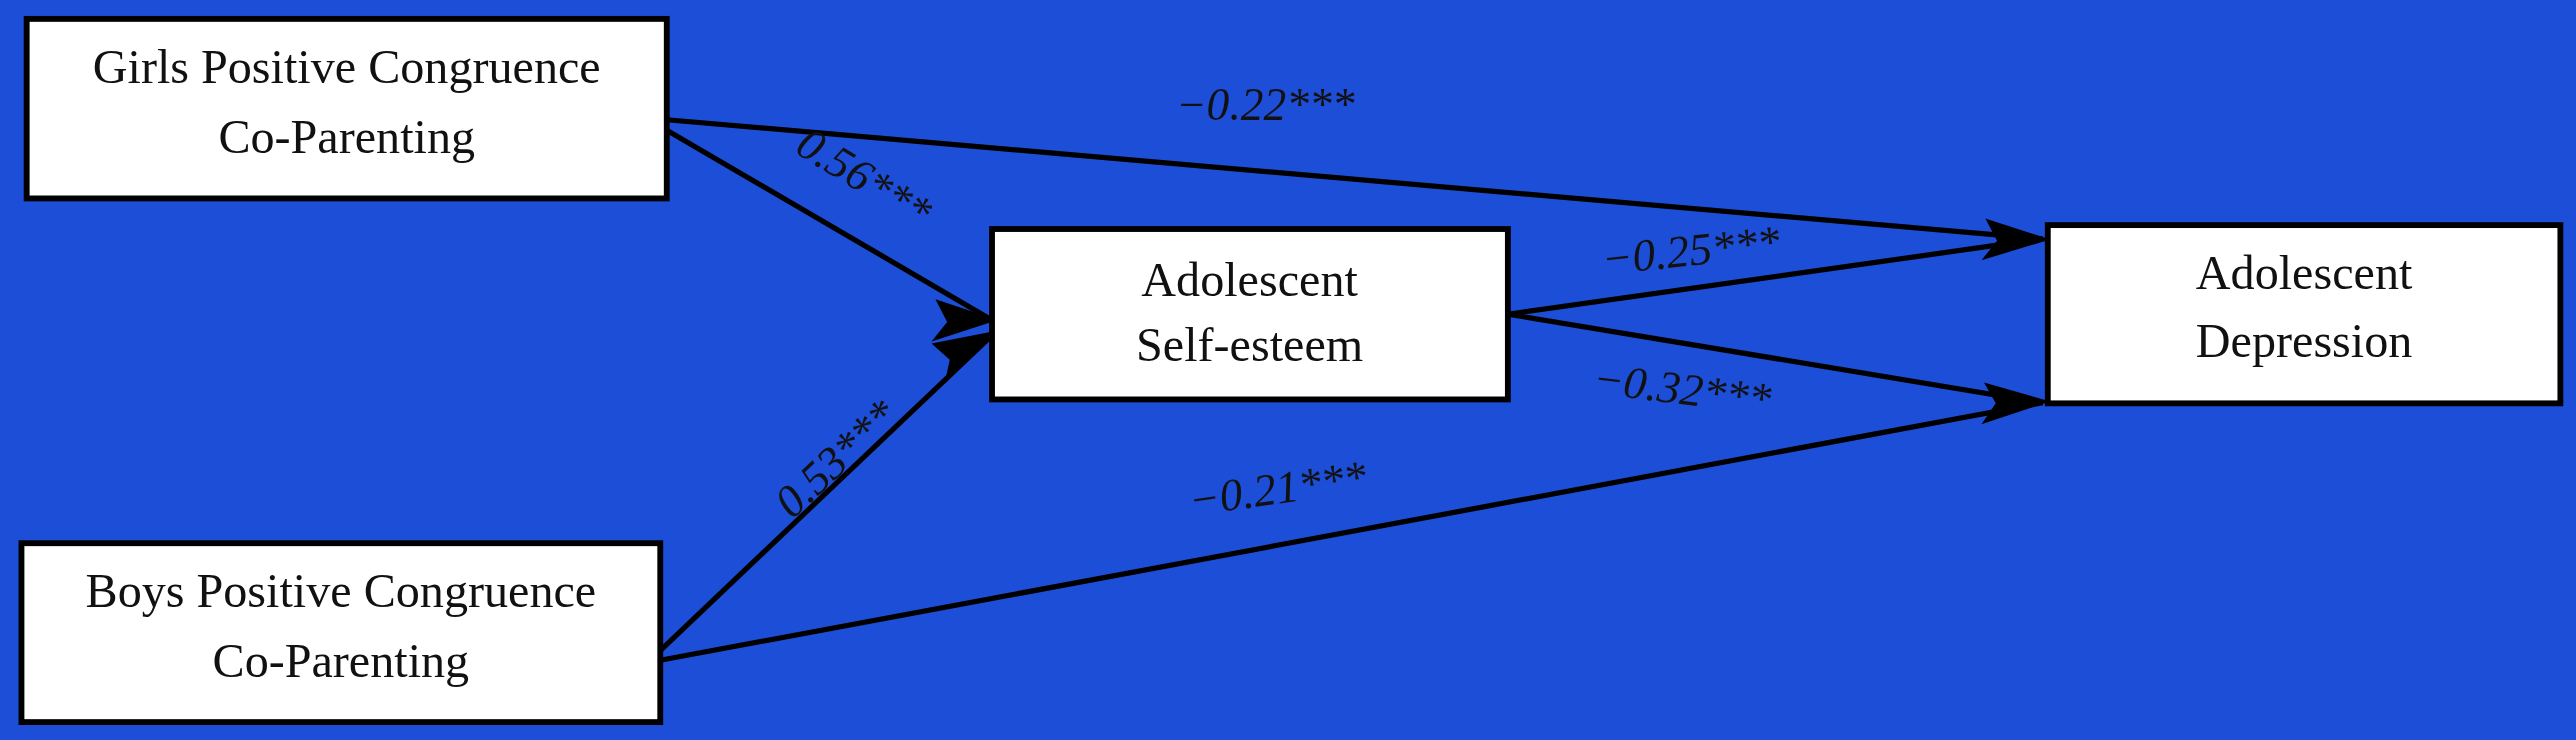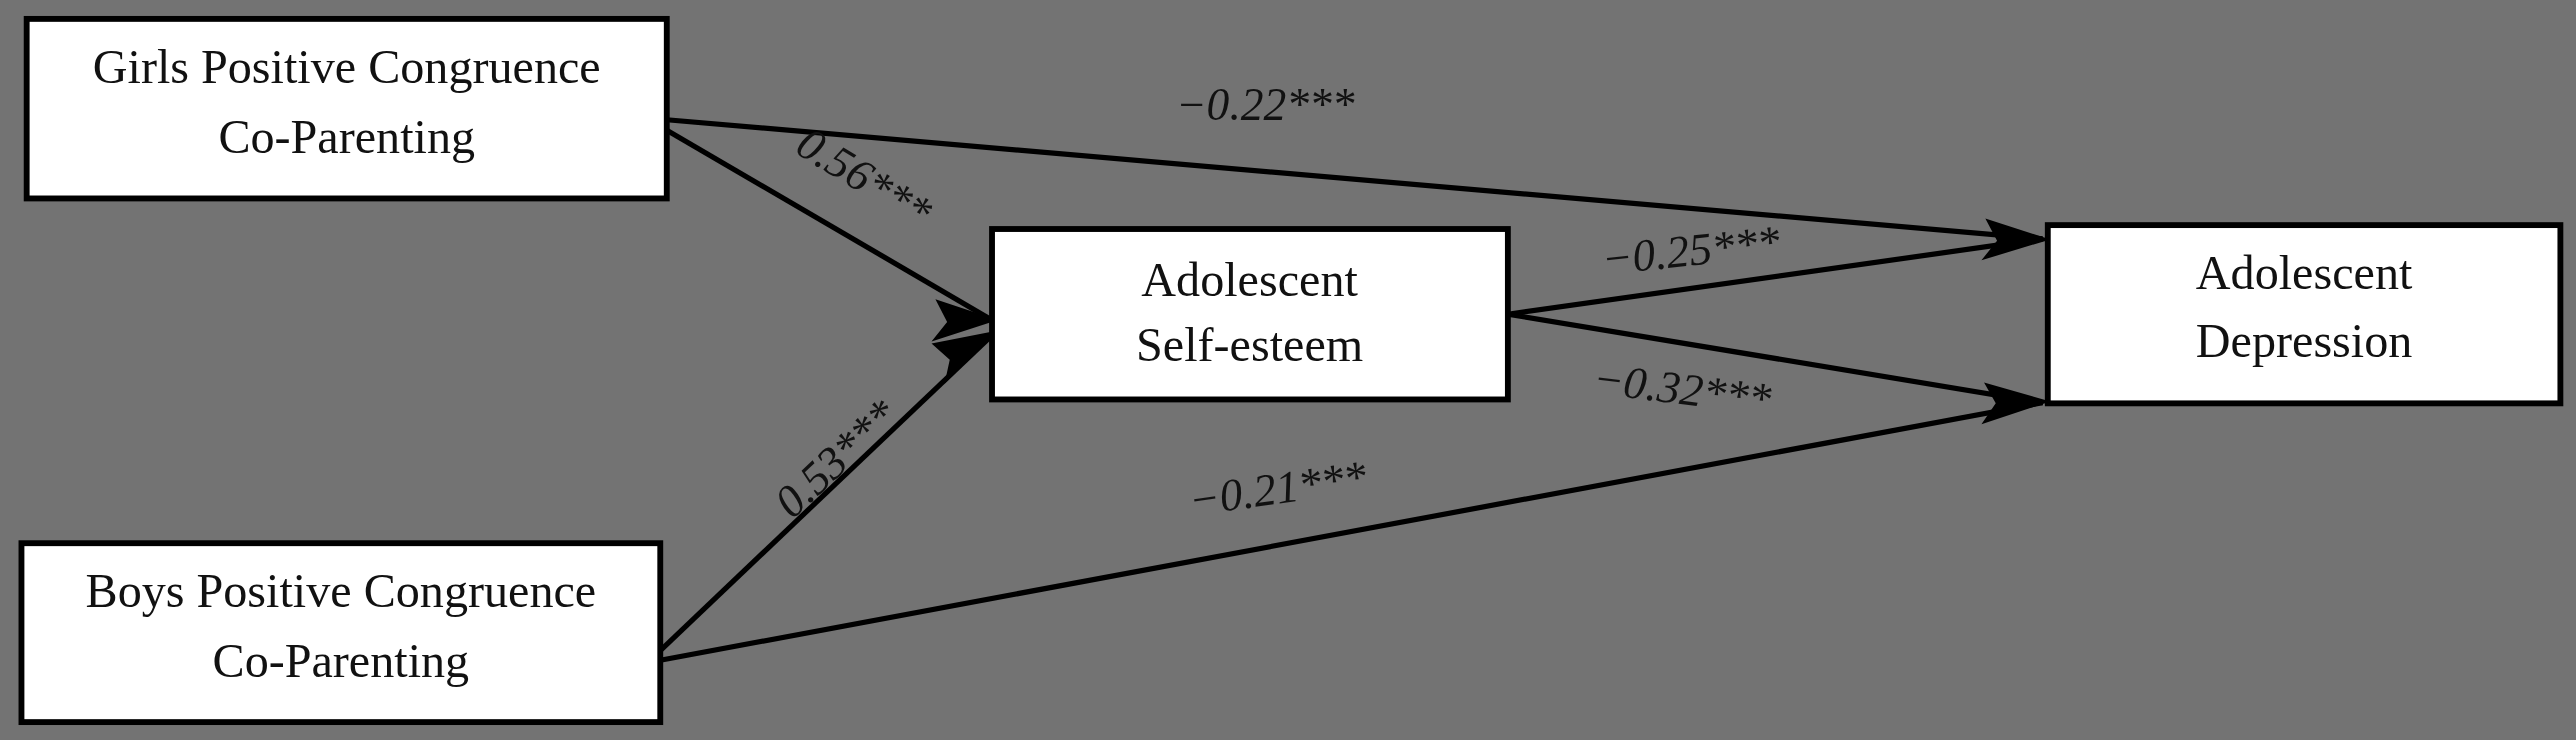--- a/index.html
+++ b/index.html
@@ -10,21 +10,21 @@
   body {
     width: 2576px;
     height: 741px;
     font-family: "Liberation Serif", "DejaVu Serif", serif;
     overflow: hidden;
   }
   #diagram-root {
     position: relative;
     width: 2576px;
     height: 741px;
-    background: #737373;
+    background: #1d4ed8;
   }
   svg#path-diagram {
     display: block;
     width: 2576px;
     height: 741px;
   }
   .node-box {
     fill: #ffffff;
     stroke: #000000;
     stroke-width: 9;

